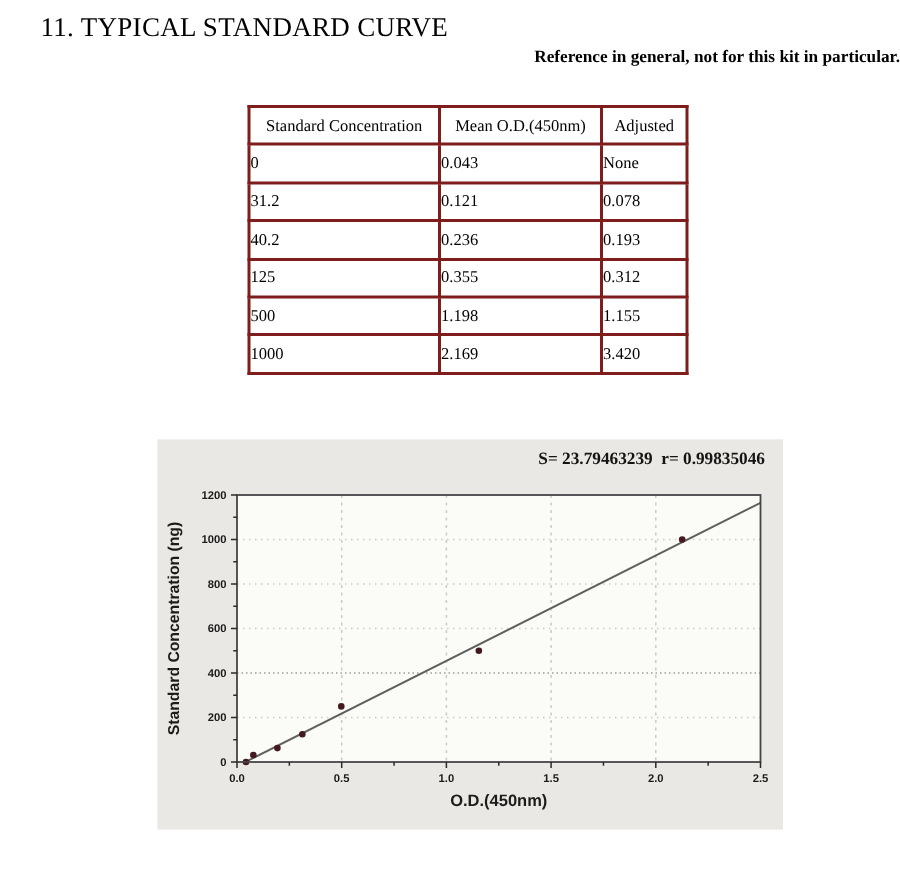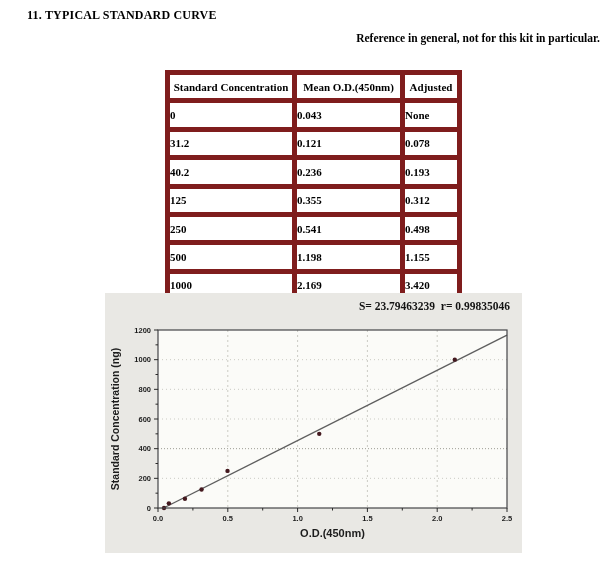--- a/index.html
+++ b/index.html
@@ -2,35 +2,35 @@
 <html><head>
 <meta charset="utf-8">
 <style>
   html,body{margin:0;padding:0;background:#ffffff;}
   .page{
     position:relative;width:600px;height:586px;background:#ffffff;overflow:hidden;
     font-family:"Liberation Serif",serif;color:#000;
   }
   .heading{
     position:absolute;left:27px;top:8px;
-    font-size:12px;font-weight:bold;letter-spacing:.2px;
+    font-size:18px;font-weight:normal;letter-spacing:.2px;
   }
   .subtitle{
     position:absolute;left:60px;top:32px;width:540px;text-align:right;
     font-size:11.5px;font-weight:bold;
   }
   table.std{
     position:absolute;left:165px;top:70px;border-collapse:collapse;
     font-family:"Liberation Serif",serif;font-size:11px;color:#000;
     table-layout:fixed;
   }
   table.std col.c1{width:127px;} table.std col.c2{width:108px;} table.std col.c3{width:57px;}
   table.std th, table.std td{
-    border:5px solid #7f1d1d;vertical-align:middle;
-    height:23.4px;padding:0;font-weight:bold;
+    border:2px solid #7f1d1d;vertical-align:middle;
+    height:23.4px;padding:0;font-weight:normal;
   }
   .chart-panel{
     position:absolute;left:105px;top:293px;width:417px;height:260px;
     background:#e9e8e4;
   }
   .annotation{
     position:absolute;right:12px;top:7px;
     font-family:"Liberation Serif",serif;font-weight:bold;font-size:11.5px;
     color:#141414;white-space:pre;text-align:right;
   }
@@ -71,25 +71,20 @@
         </tr>
         <tr>
           <td>40.2</td>
           <td>0.236</td>
           <td>0.193</td>
         </tr>
         <tr>
           <td>125</td>
           <td>0.355</td>
           <td>0.312</td>
-        </tr>
-        <tr>
-          <td>250</td>
-          <td>0.541</td>
-          <td>0.498</td>
         </tr>
         <tr>
           <td>500</td>
           <td>1.198</td>
           <td>1.155</td>
         </tr>
         <tr>
           <td>1000</td>
           <td>2.169</td>
           <td>3.420</td>

